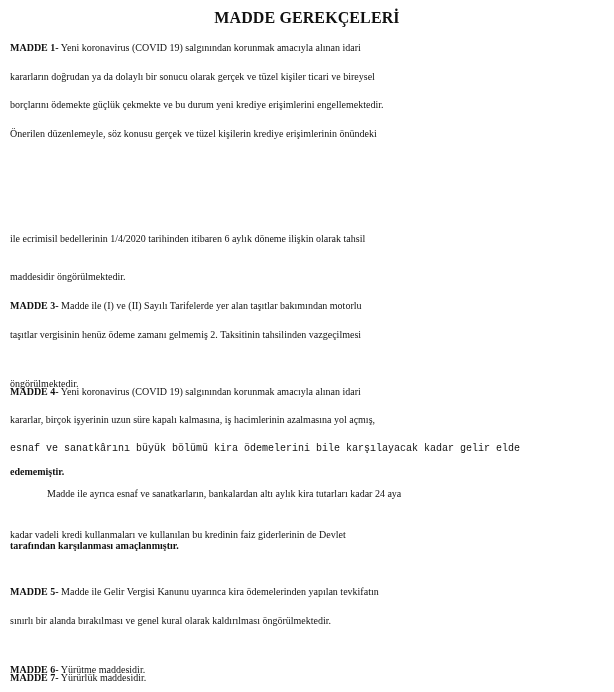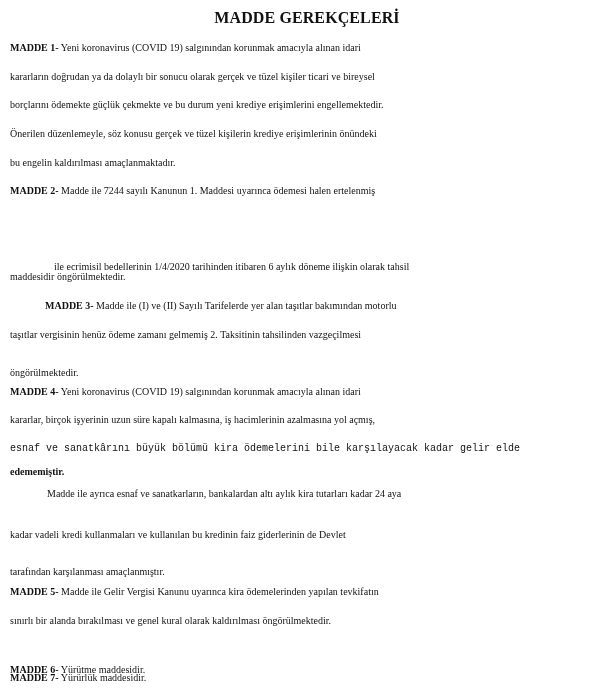--- a/index.html
+++ b/index.html
@@ -47,31 +47,29 @@
 </head>
 <body>
 
 <div class="page">
   <div class="title">MADDE GEREKÇELERİ</div>
 
   <div class="line" style="top: 38px;"><b>MADDE 1-</b><span> Yeni koronavirus (COVID 19) salgınından korunmak amacıyla alınan idari</span></div>
   <div class="line" style="top: 66.65px;"><b></b><span>kararların doğrudan ya da dolaylı bir sonucu olarak gerçek ve tüzel kişiler ticari ve bireysel</span></div>
   <div class="line" style="top: 95.3px;"><b></b><span>borçlarını ödemekte güçlük çekmekte ve bu durum yeni krediye erişimlerini engellemektedir.</span></div>
   <div class="line" style="top: 123.95px;"><b></b><span>Önerilen düzenlemeyle, söz konusu gerçek ve tüzel kişilerin krediye erişimlerinin önündeki</span></div>
-  <div class="line" style="top: 152.6px;"><b></b><span>bu engelin kaldırılması amaçlanmaktadır.</span></div>
-  <div class="line" style="top: 181.25px;"><b>MADDE 2-</b><span> Madde ile 7244 sayılı Kanunun 1. Maddesi uyarınca ödemesi halen ertelenmiş</span></div>
-  <div class="line" style="top: 257px; margin-left: 44px;"><b></b><span>ile ecrimisil bedellerinin 1/4/2020 tarihinden itibaren 6 aylık döneme ilişkin olarak tahsil</span></div>
+  <div class="line" style="top: 229px;"><b></b><span>ile ecrimisil bedellerinin 1/4/2020 tarihinden itibaren 6 aylık döneme ilişkin olarak tahsil</span></div>
   <div class="line" style="top: 267.2px;"><b></b><span>maddesidir öngörülmektedir.</span></div>
-  <div class="line" style="top: 295.85px; margin-left: 35px;"><b>MADDE 3-</b><span> Madde ile (I) ve (II) Sayılı Tarifelerde yer alan taşıtlar bakımından motorlu</span></div>
+  <div class="line" style="top: 295.85px;"><b>MADDE 3-</b><span> Madde ile (I) ve (II) Sayılı Tarifelerde yer alan taşıtlar bakımından motorlu</span></div>
   <div class="line" style="top: 324.5px;"><b></b><span>taşıtlar vergisinin henüz ödeme zamanı gelmemiş 2. Taksitinin tahsilinden vazgeçilmesi</span></div>
-  <div class="line" style="top: 363px;"><b></b><span>öngörülmektedir.</span></div>
+  <div class="line" style="top: 374px;"><b></b><span>öngörülmektedir.</span></div>
   <div class="line" style="top: 381.8px;"><b>MADDE 4-</b><span> Yeni koronavirus (COVID 19) salgınından korunmak amacıyla alınan idari</span></div>
   <div class="line" style="top: 410.45px;"><b></b><span>kararlar, birçok işyerinin uzun süre kapalı kalmasına, iş hacimlerinin azalmasına yol açmış,</span></div>
   <div class="line" style="top: 439.1px; font-family: Liberation Mono, monospace;"><b></b><span>esnaf ve sanatkârını büyük bölümü kira ödemelerini bile karşılayacak kadar gelir elde</span></div>
   <div class="line" style="top: 462px; font-weight: bold;"><b></b><span>edememiştir.</span></div>
   <div class="line" style="top: 484px; margin-left: 37px;"><b></b><span>Madde ile ayrıca esnaf ve sanatkarların, bankalardan altı aylık kira tutarları kadar 24 aya</span></div>
   <div class="line" style="top: 525.05px;"><b></b><span>kadar vadeli kredi kullanmaları ve kullanılan bu kredinin faiz giderlerinin de Devlet</span></div>
-  <div class="line" style="top: 562px;"><b></b><span>tarafından karşılanması amaçlanmıştır.</span></div>
+  <div class="line" style="top: 536px; font-weight: bold;"><b></b><span>tarafından karşılanması amaçlanmıştır.</span></div>
   <div class="line" style="top: 582.35px;"><b>MADDE 5-</b><span> Madde ile Gelir Vergisi Kanunu uyarınca kira ödemelerinden yapılan tevkifatın</span></div>
   <div class="line" style="top: 611px;"><b></b><span>sınırlı bir alanda bırakılması ve genel kural olarak kaldırılması öngörülmektedir.</span></div>
   <div class="line" style="top: 639.65px; margin-top: 20px;"><b>MADDE 6-</b><span> Yürütme maddesidir.</span></div>
   <div class="line" style="top: 668.3px;"><b>MADDE 7-</b><span> Yürürlük maddesidir.</span></div>
 </div>
 
 </body></html>

